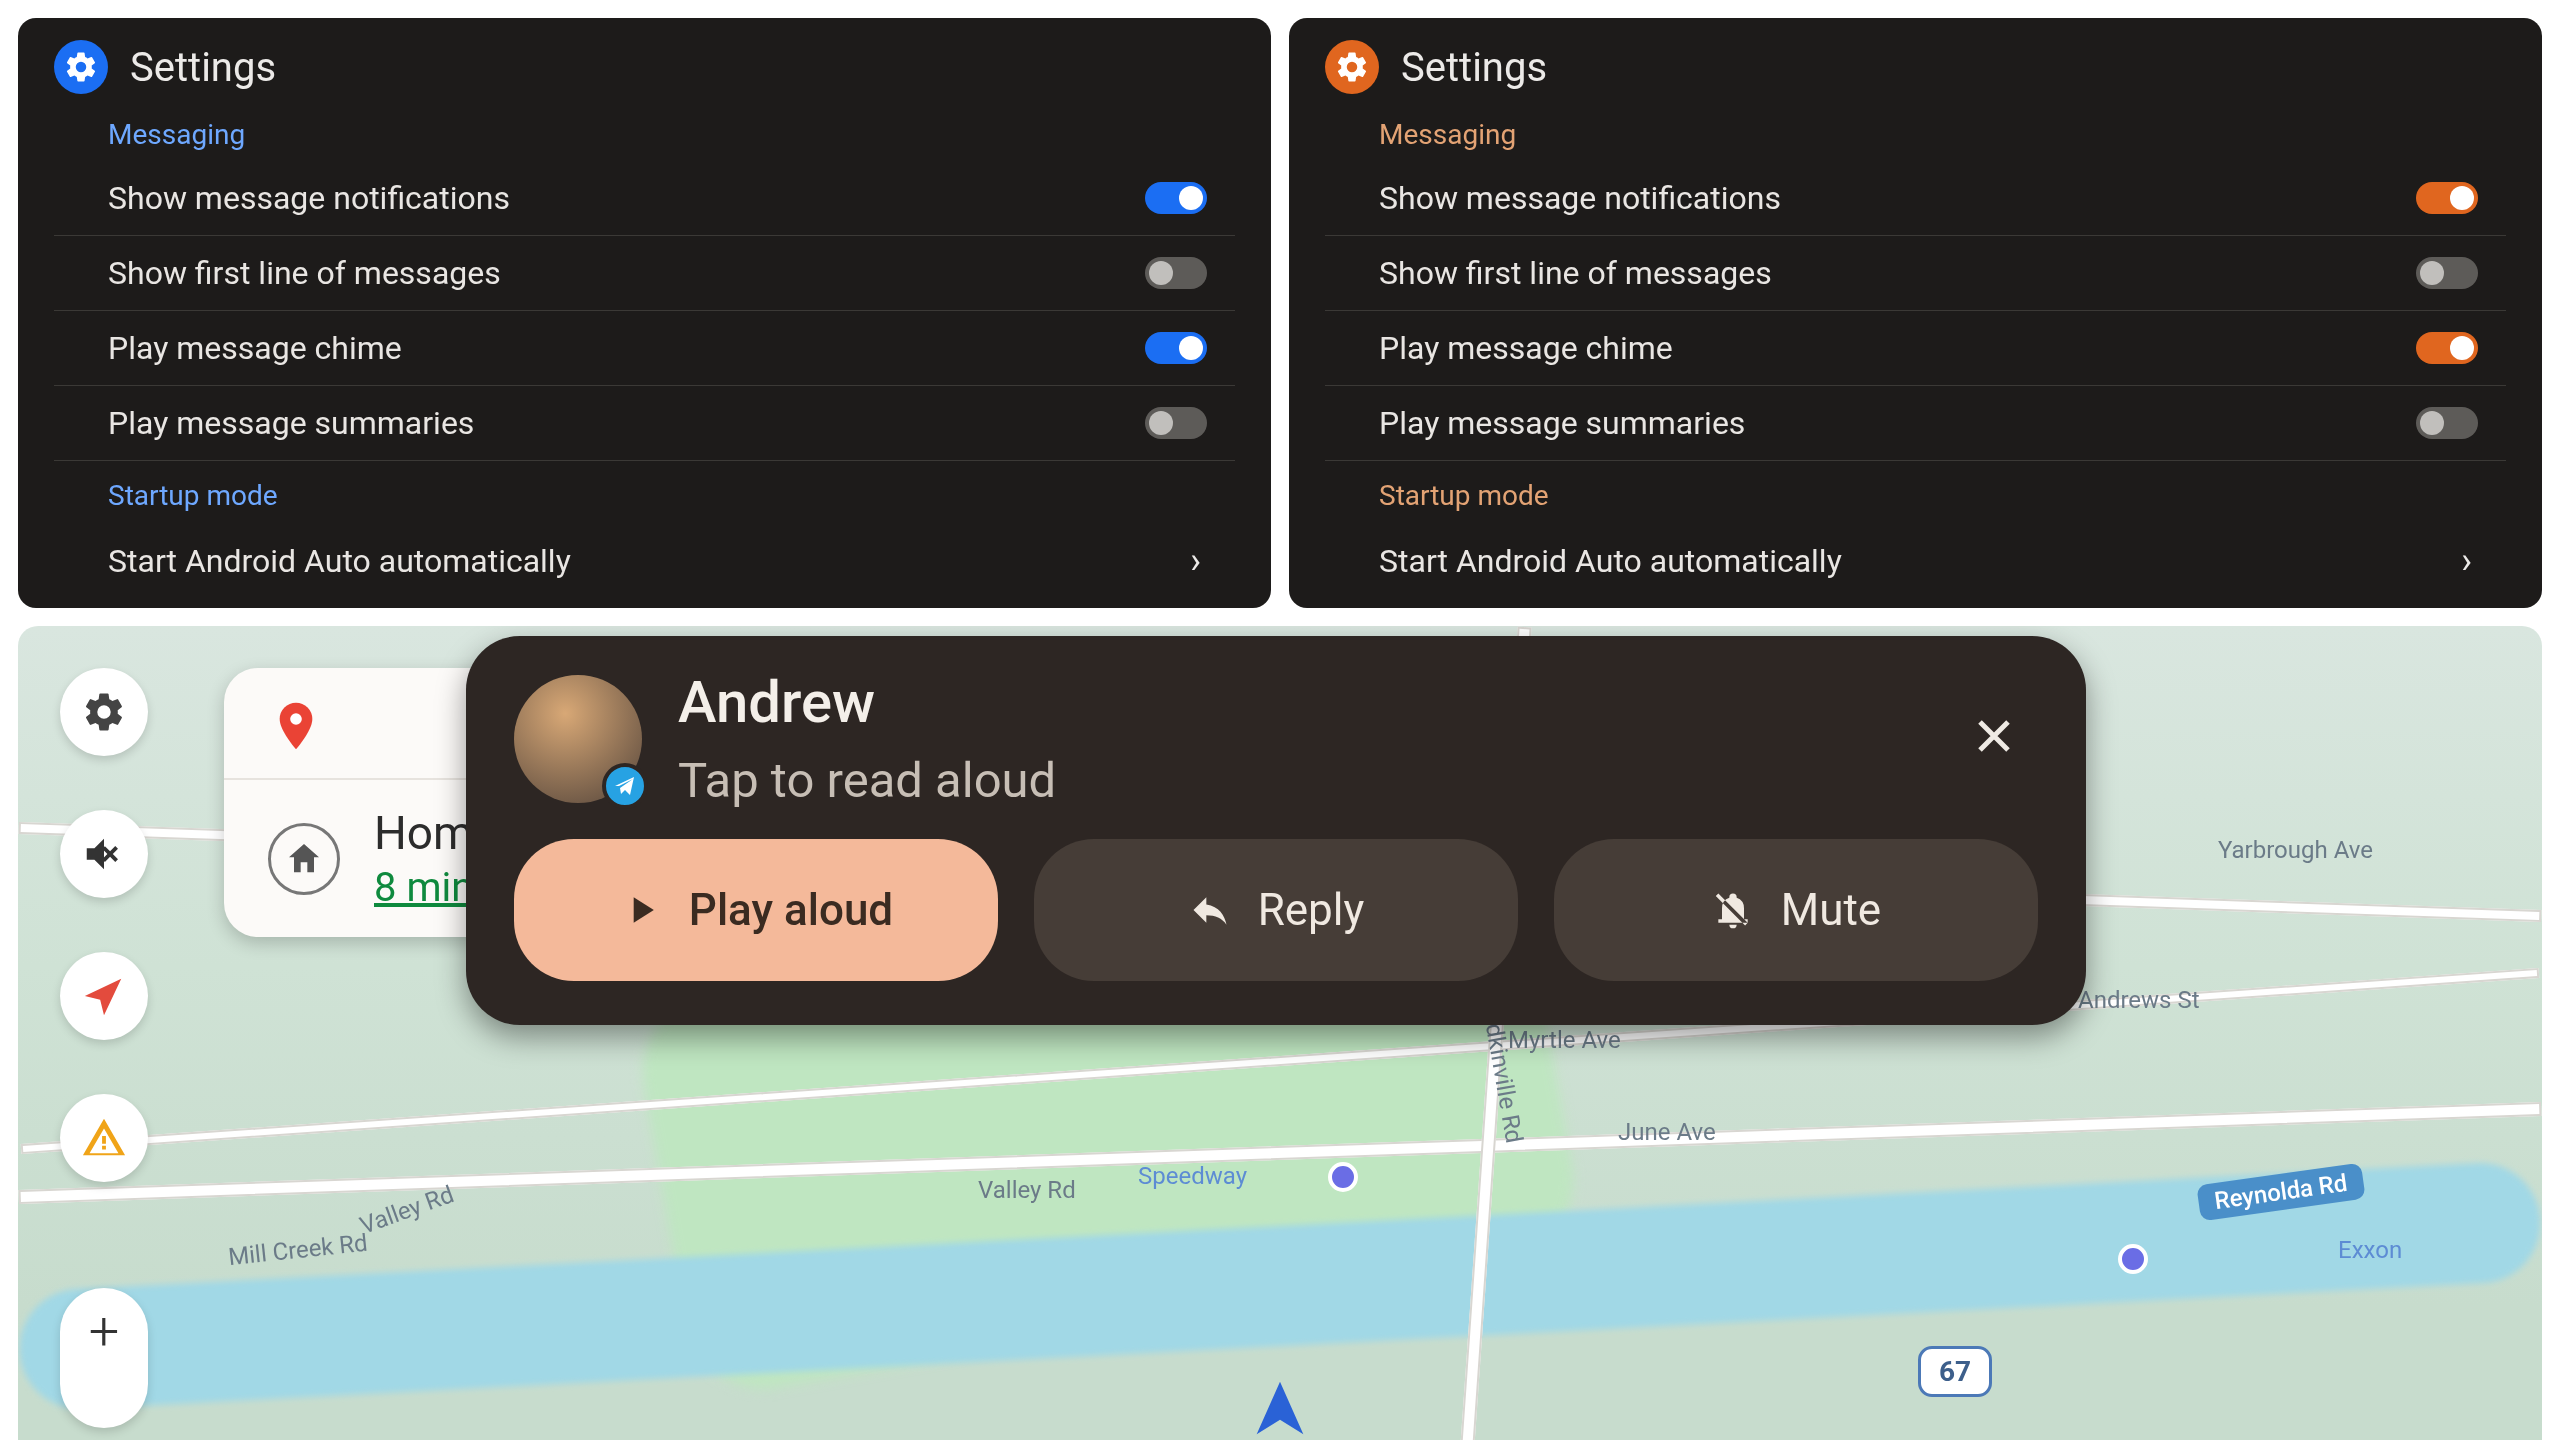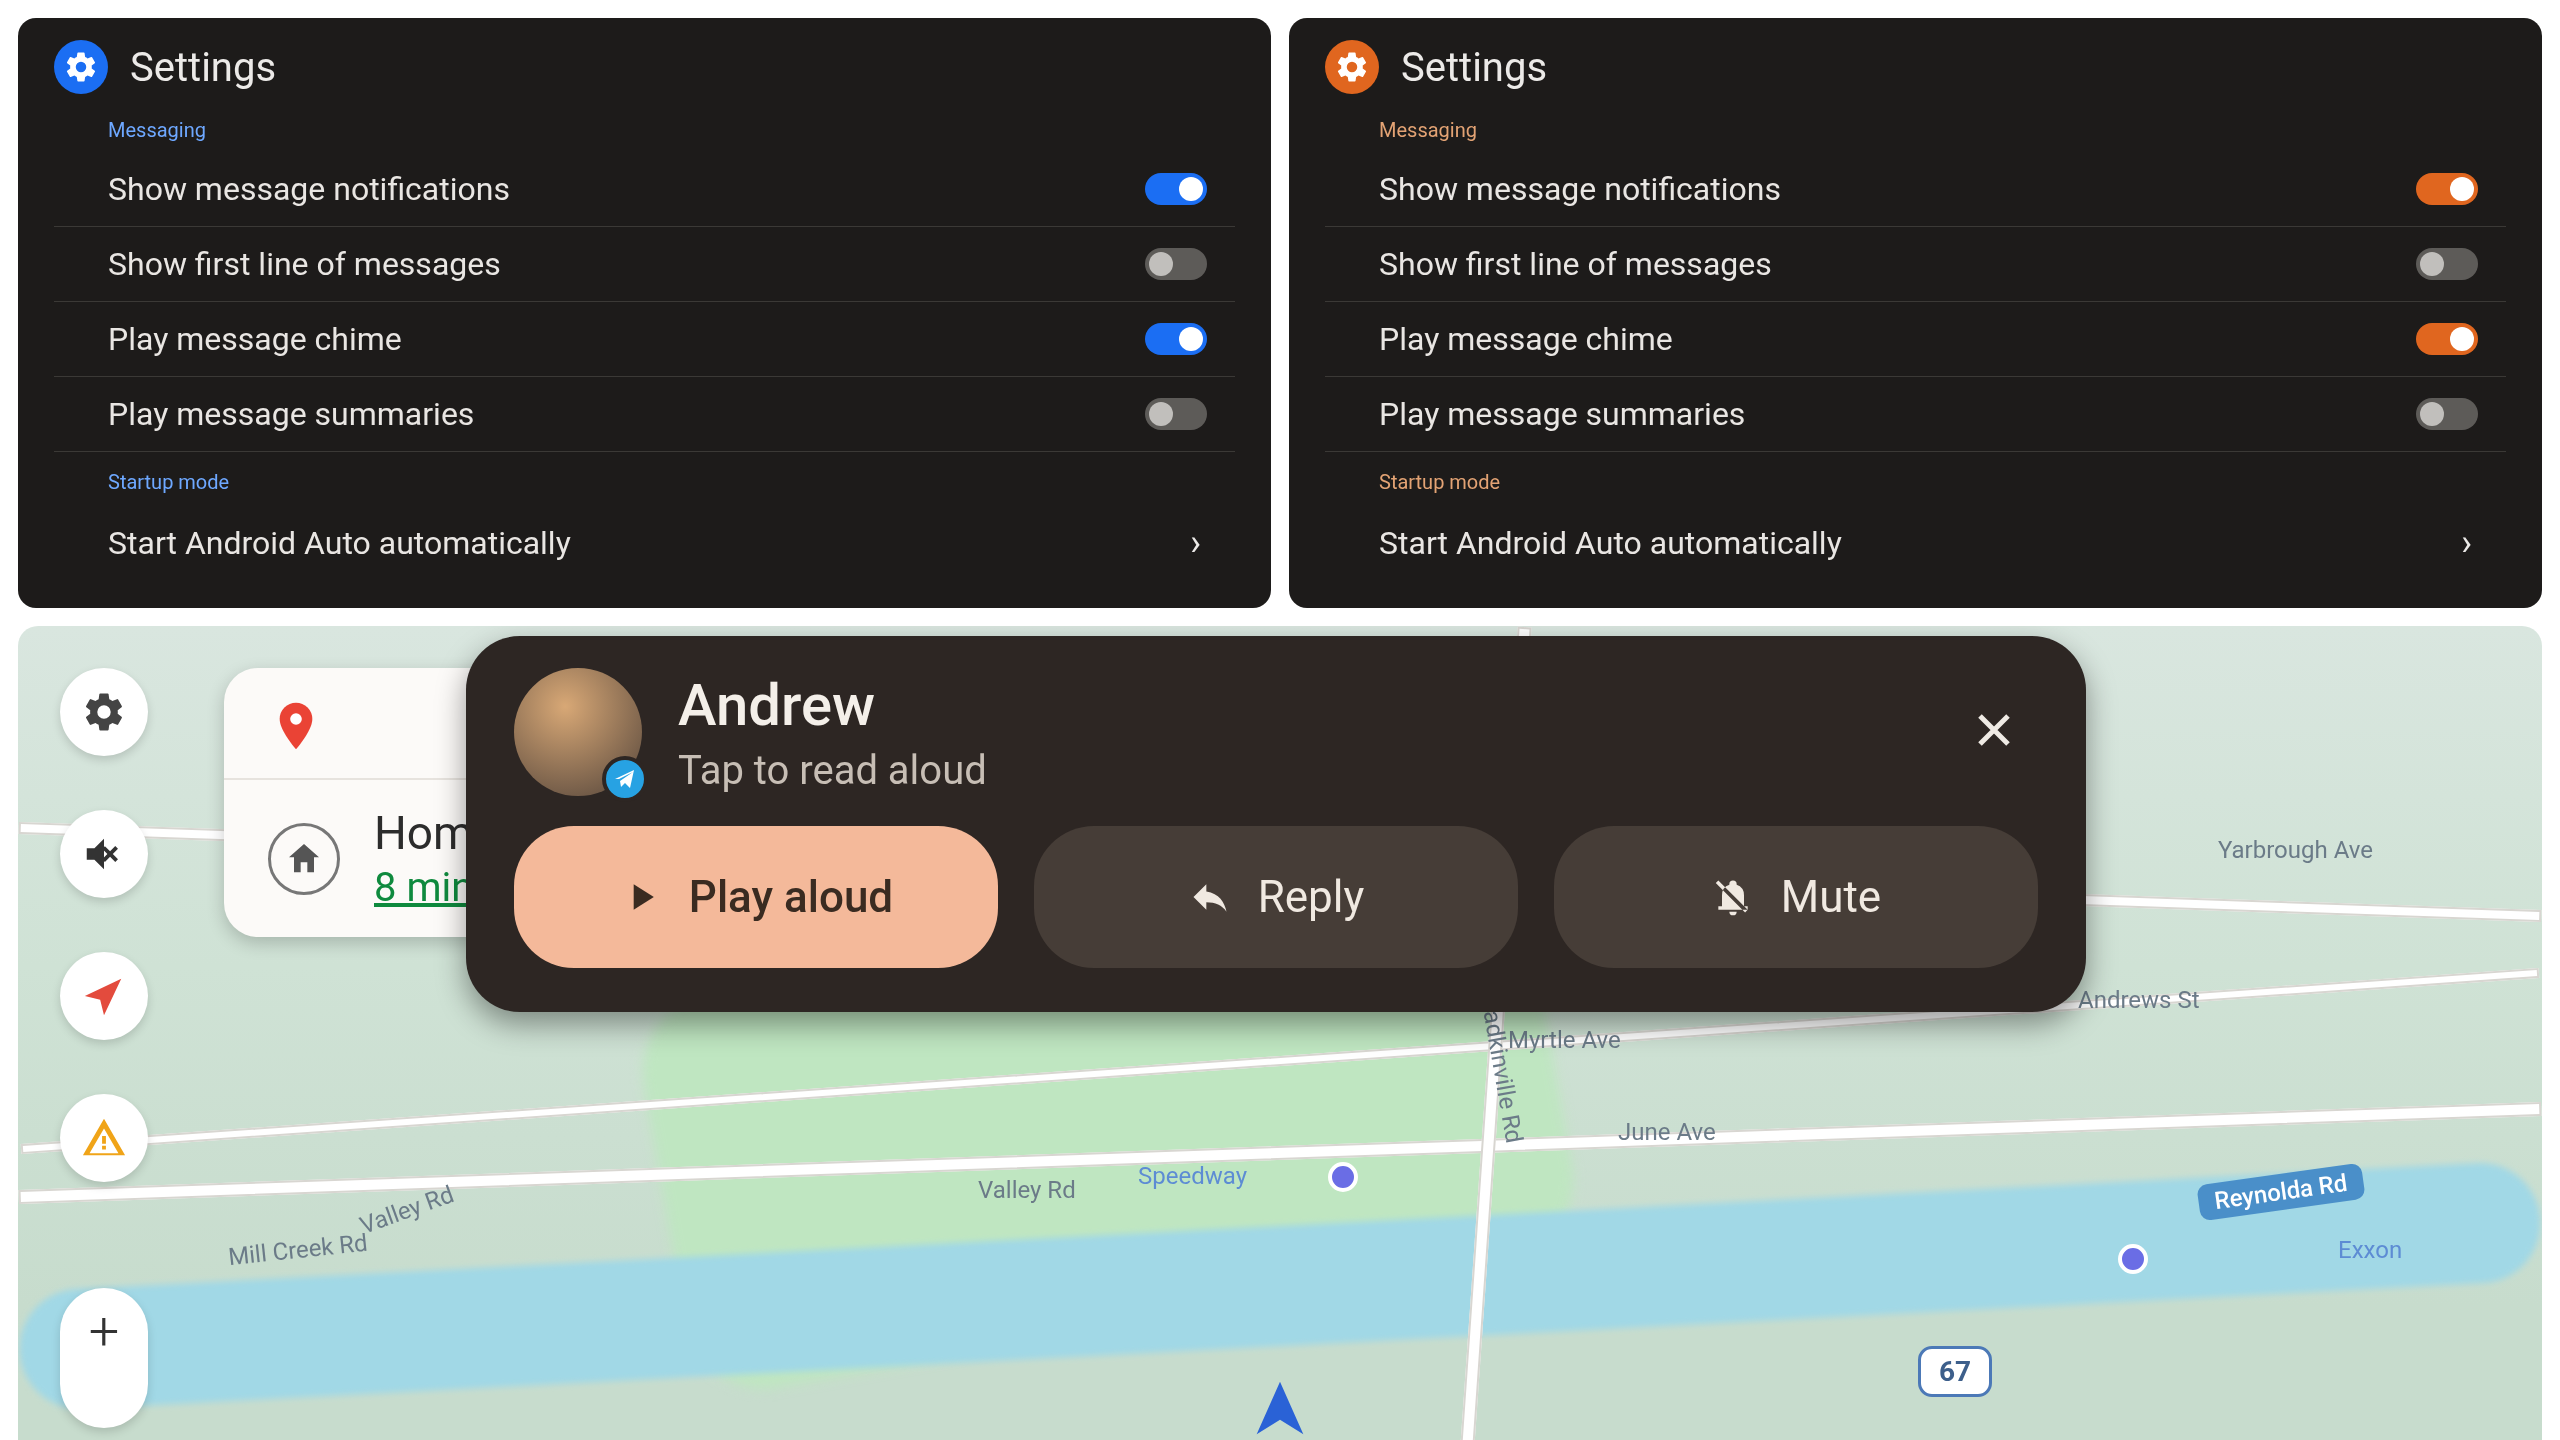--- a/index.html
+++ b/index.html
@@ -40,21 +40,21 @@
   }
   .gear-blue { background: #1b6ef3; }
   .gear-orange { background: #e0661f; }
   .gear-icon svg { width: 36px; height: 36px; fill: #fff; }
   .panel-title {
     color: #eceae8;
     font-size: 40px;
     font-weight: 400;
   }
   .section-label {
-    font-size: 20px;
+    font-size: 28px;
     margin: 18px 0 10px 54px;
   }
   .section-blue { color: #6ea8ff; }
   .section-orange { color: #e3a374; }
   .setting-row {
     display: flex;
     align-items: center;
     justify-content: space-between;
     padding: 18px 0 18px 54px;
     border-bottom: 1px solid #3b3936;
@@ -247,21 +247,21 @@
     background: radial-gradient(circle at 40% 30%, #d8a876, #53443a);
     position: relative;
   }
   .avatar-badge {
     position: absolute; right: -6px; bottom: -6px;
     width: 46px; height: 46px; border-radius: 50%;
     background: #27a2e3; border: 4px solid #2d2623;
     display: flex; align-items: center; justify-content: center;
   }
   .notif-name { color: #f4efe9; font-size: 58px; font-weight: 500; }
-  .notif-sub { color: #c7beb5; font-size: 40px; margin-top: 8px; }
+  .notif-sub { color: #c7beb5; font-size: 49px; margin-top: 16px; }
   .notif-close {
     margin-left: auto;
     color: #efeae4; font-size: 62px; font-weight: 300;
     padding: 0 20px;
     cursor: pointer;
   }
   .notif-actions {
     display: flex; gap: 36px;
   }
   .act-btn {

